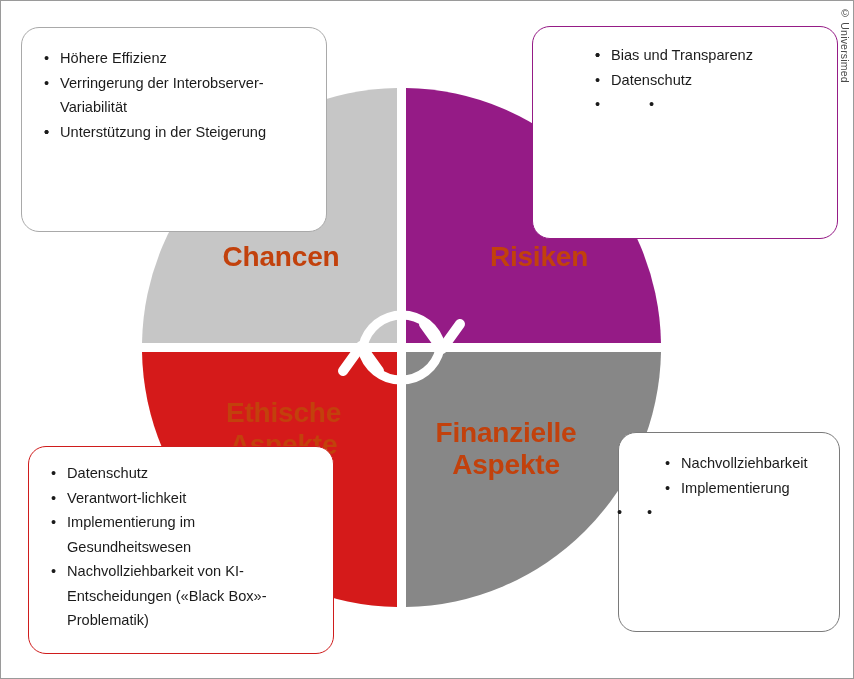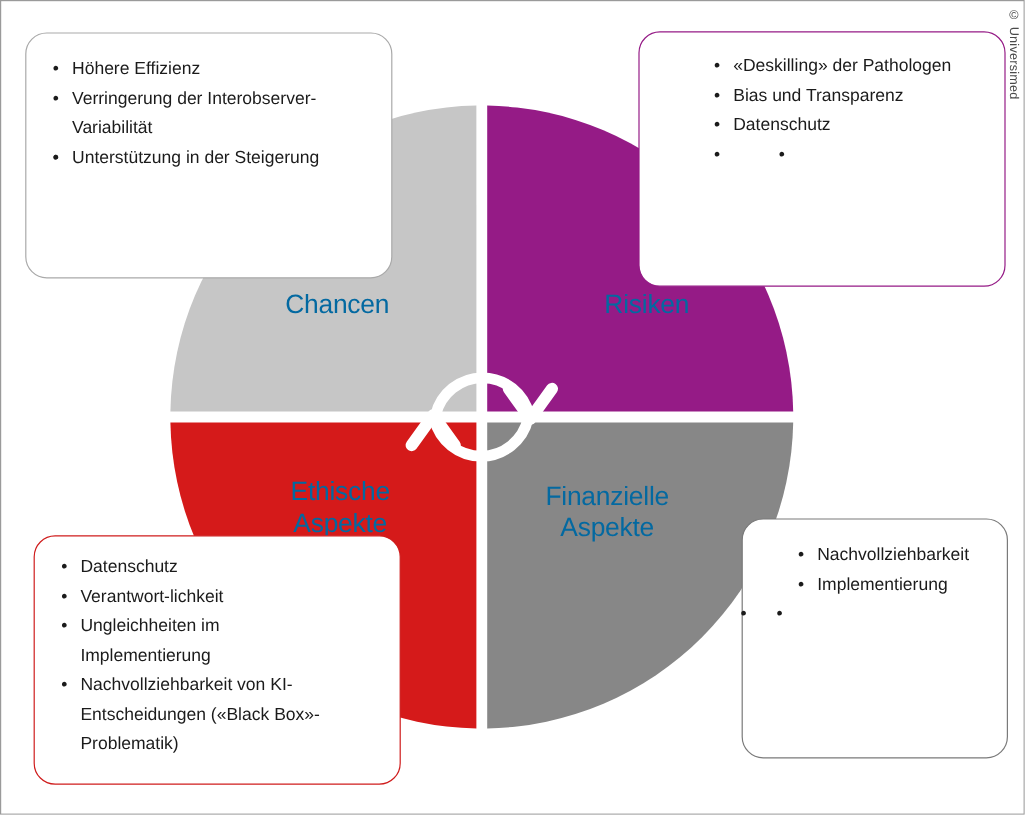--- a/index.html
+++ b/index.html
@@ -25,32 +25,32 @@
     position: absolute;
     left: 137px;
     top: 83px;
     width: 527px;
     height: 527px;
   }
   #wheel svg { display: block; }
 
   .quad-label {
     position: absolute;
-    color: #0369a1;
-    font-weight: normal;
-    font-size: 22px;
+    color: #c2410c;
+    font-weight: bold;
+    font-size: 28px;
     line-height: 1.16;
     text-align: center;
     white-space: pre-line;
     letter-spacing: -0.2px;
   }
   #label-chancen  { left: 190px; top: 240px; width: 180px; }
   #label-risiken  { left: 448px; top: 240px; width: 180px; }
   #label-ethische { left: 195px; top: 396px; width: 175px; }
-  #label-finanz   { left: 415px; top: 400px; width: 180px; }
+  #label-finanz   { left: 415px; top: 416px; width: 180px; }
 
   
   .callout {
     position: absolute;
     background: #ffffff;
     border-radius: 18px;
     border-style: solid;
     border-width: 1.6px;
     box-sizing: border-box;
     z-index: 5;
@@ -167,21 +167,21 @@
       </li>
       <li>
         <span class="bullet">•</span><span class="txt">Unterstützung in der Steigerung</span>
       </li>
     </ul>
   </div>
 
   <div class="callout" id="box-risiken">
     <ul class="al-right">
       <li style="text-align:left; padding-left:64px;">
-        <span class="bullet" style="position:absolute;left:48px;">•</span><span class="txt">«Deskilling» der Pathologen</span>
+        <span class="bullet" style="position:absolute;left:48px;">•</span>
       </li>
       <li style="text-align:left; padding-left:64px;">
         <span class="bullet" style="position:absolute;left:48px;">•</span><span class="txt">Bias und Transparenz</span>
       </li>
       <li style="text-align:left; padding-left:64px;">
         <span class="bullet" style="position:absolute;left:48px;">•</span><span class="txt">Datenschutz</span>
       </li>
       <li style="text-align:left; padding-left:64px;">
         <span class="bullet" style="position:absolute;left:48px;">•</span>
       </li>
@@ -193,21 +193,21 @@
 
   <div class="callout" id="box-ethische">
     <ul class="al-left">
       <li>
         <span class="bullet">•</span><span class="txt">Datenschutz</span>
       </li>
       <li style="max-width:120px;">
         <span class="bullet">•</span><span class="txt">Verantwort-lichkeit</span>
       </li>
       <li style="max-width:180px;">
-        <span class="bullet">•</span><span class="txt">Ungleichheiten im Implementierung</span>
+        <span class="bullet">•</span><span class="txt">Implementierung im Gesundheitswesen</span>
       </li>
       <li style="max-width:215px;">
         <span class="bullet">•</span><span class="txt">Nachvollziehbarkeit von KI-Entscheidungen («Black Box»-Problematik)</span>
       </li>
     </ul>
   </div>
 
   <div class="callout" id="box-finanz">
     <ul class="al-right">
       <li style="text-align:left; padding-left:48px;">

